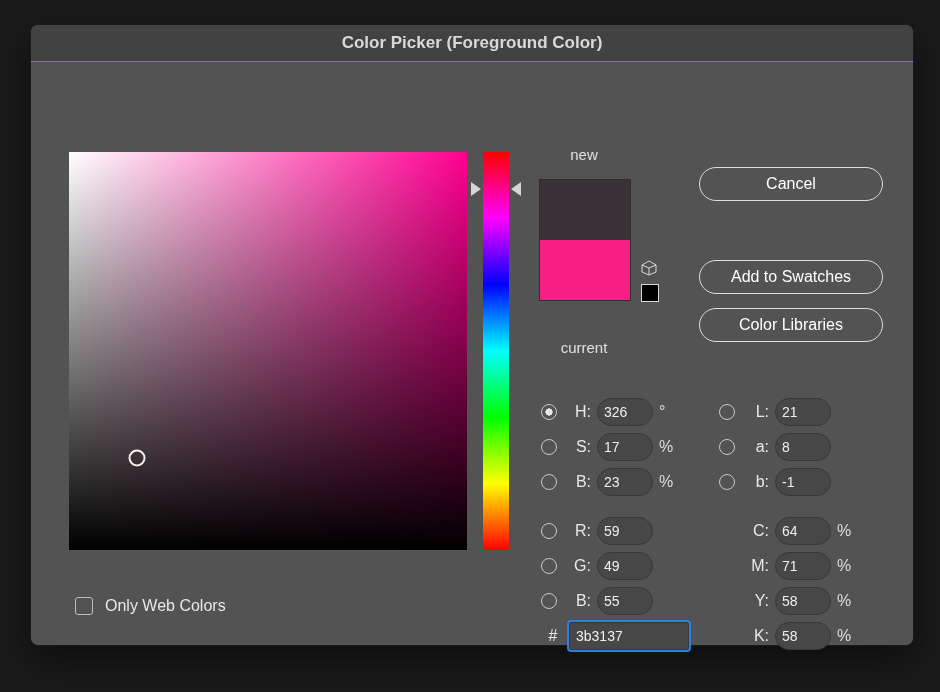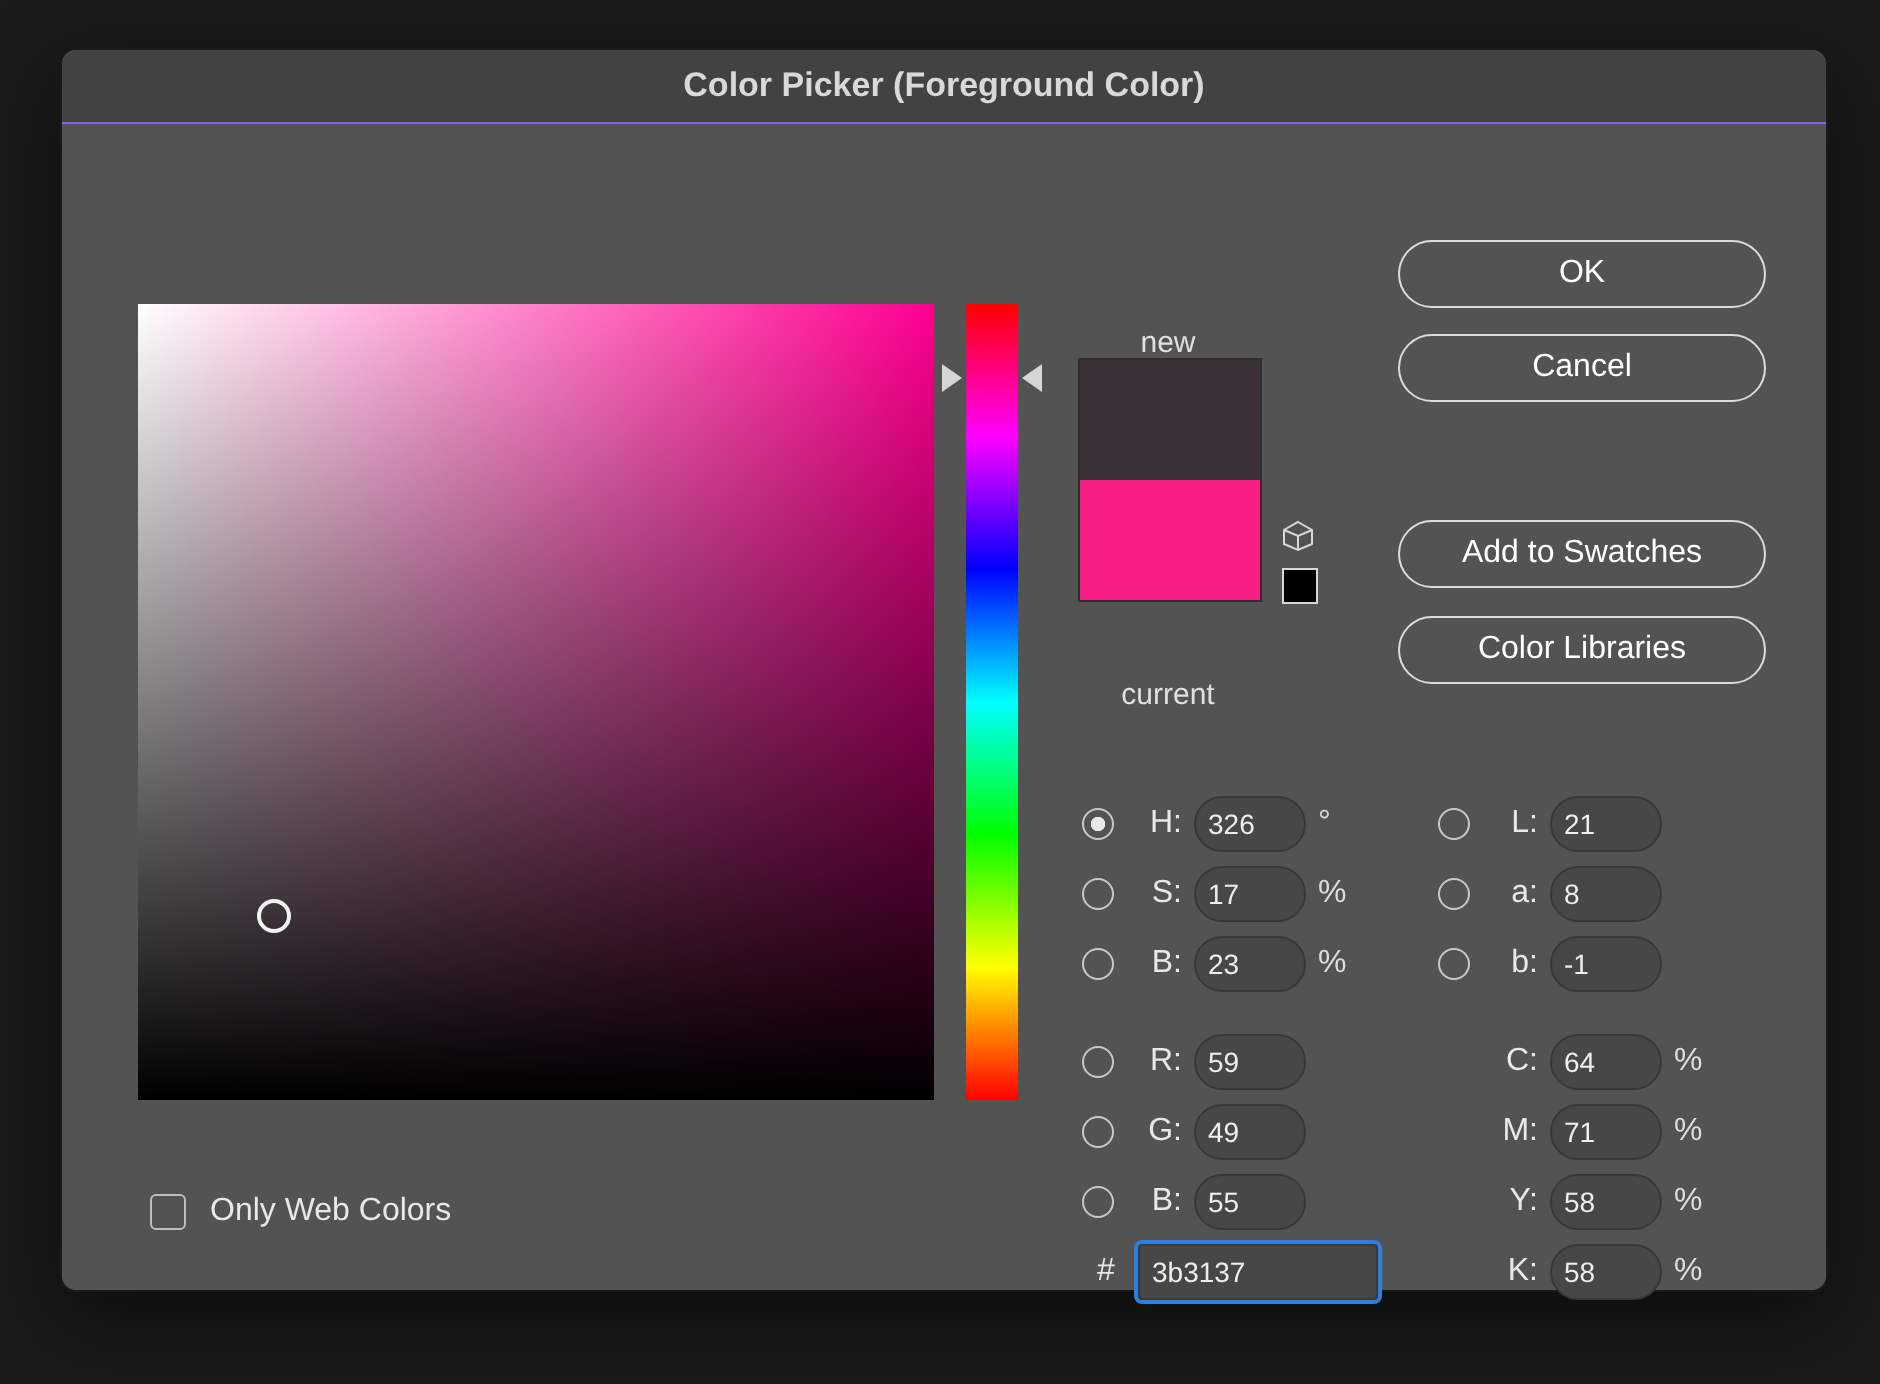--- a/index.html
+++ b/index.html
@@ -82,21 +82,21 @@
   
   .swatch-box{
     position:absolute;left:508px;top:117px;
     width:90px;height:120px;
     border:1px solid #2e2e2e;
   }
   .swatch-new,.swatch-cur{height:60px;}
   .swatch-new{background:#3b3137;}
   .swatch-cur{background:var(--accent);}
   .swatch-label{position:absolute;left:508px;width:90px;text-align:center;color:#e0e0e0;font-size:15px;}
-  .lbl-new{top:101px;}
+  .lbl-new{top:84px;}
   .lbl-cur{top:241px;margin-top:36px;}
 
   .cube-icon, .bw-icon{
     position:absolute;left:610px;
     width:16px;height:16px;
   }
   .cube-icon{top:198px;stroke:#d8d8d8;fill:none;}
   .bw-icon{top:222px;border:1px solid #d8d8d8;background:#000;}
 
   
@@ -177,21 +177,20 @@
       <div class="swatch-new"></div>
       <div class="swatch-cur"></div>
     </div>
     <div class="swatch-label lbl-cur">current</div>
 
     <svg class="cube-icon" viewBox="0 0 16 16">
       <path d="M8 1 L15 5 L15 12 L8 15 L1 12 L1 5 Z M1 5 L8 8 L15 5 M8 8 L8 15" stroke-width="1"></path>
     </svg>
     <div class="bw-icon"></div>
 
-    <button class="pill" style="top:58px;">OK</button>
     <button class="pill" style="top:105px;">Cancel</button>
     <button class="pill" style="top:198px;">Add to Swatches</button>
     <button class="pill" style="top:246px;">Color Libraries</button>
 
     <div class="nums">
 
       <div class="row">
         <span class="coll">
           <span class="radio">
               <input type="radio" name="m" checked="" style="">

